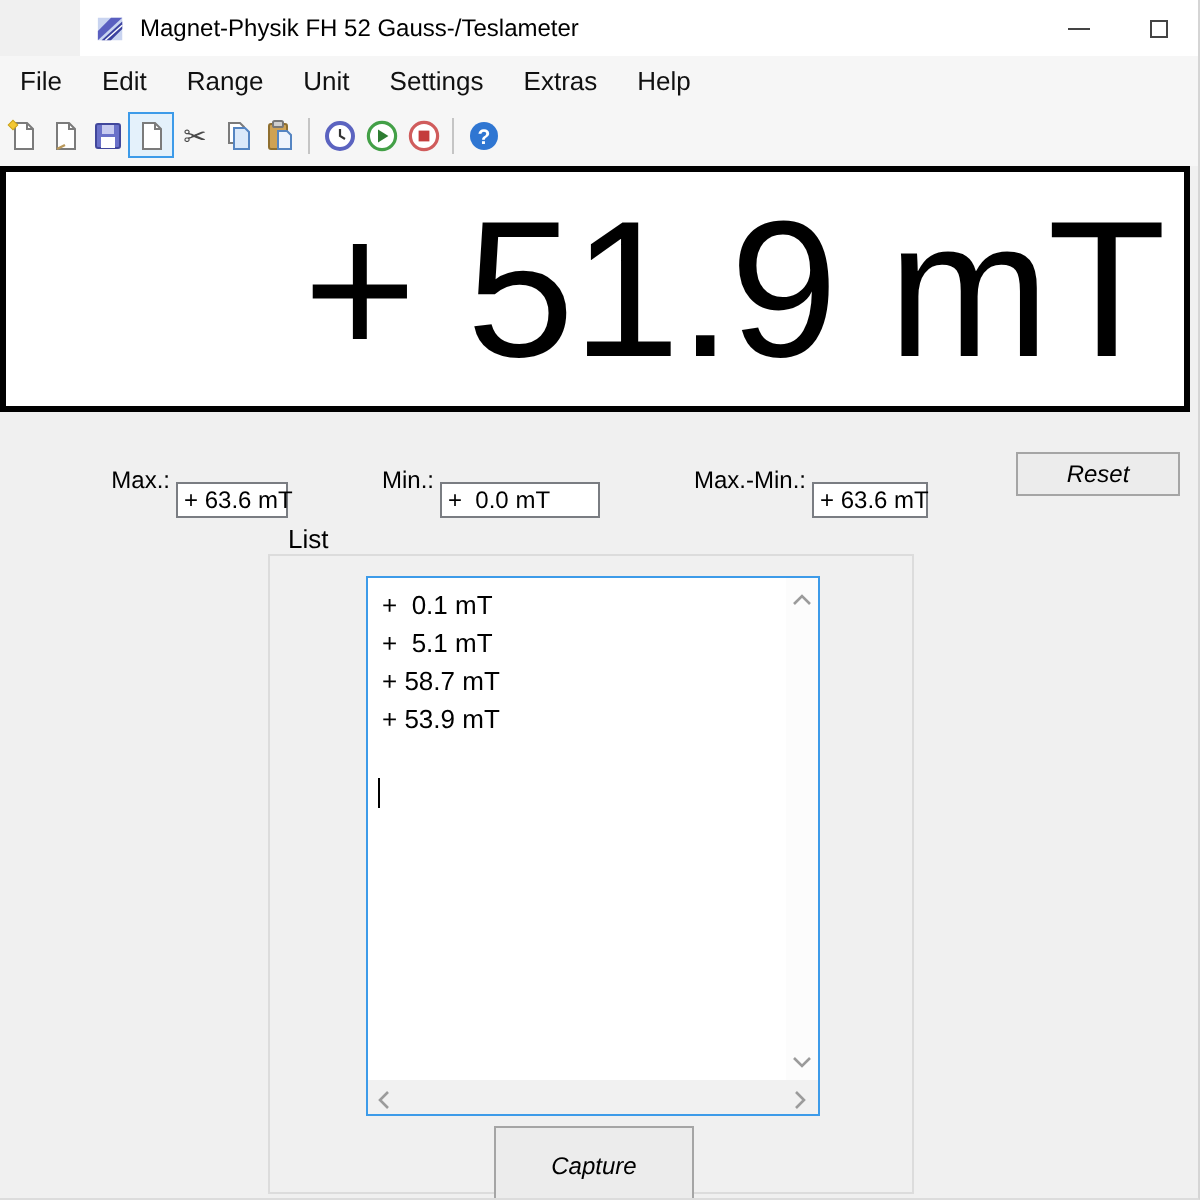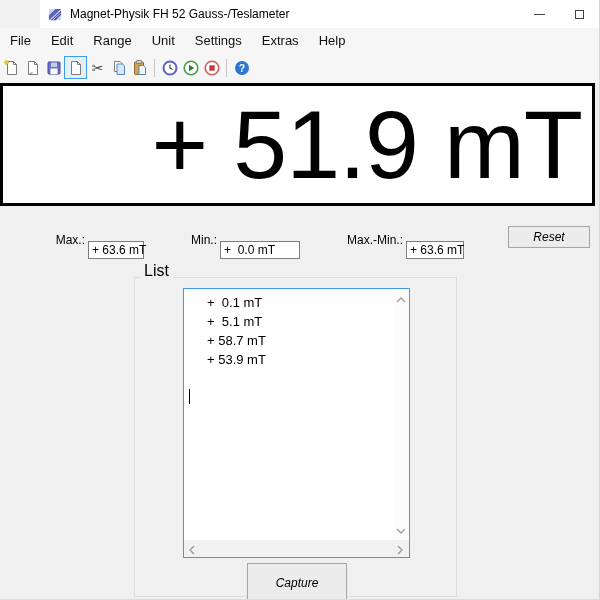--- a/index.html
+++ b/index.html
@@ -38,26 +38,26 @@
   
   .stat-label { position:absolute; font-size:12px; color:#000; text-align:right; white-space:nowrap; }
   .stat-field { position:absolute; top:229px; height:18px; background:#fff;
     border:1px solid #7a7d82; font-size:12px; line-height:16px; padding-left:3px; white-space:pre; color:#000;margin-top:12px; }
   .btn { background:#ececec; border:1px solid #a5a5a5; font-size:12px; color:#000;
     display:flex; align-items:center; justify-content:center;font-style:italic; }
   #reset-btn { position:absolute; left:508px; top:226px; width:82px; height:22px; }
   
   .groupbox { position:absolute; left:134px; top:277px; width:323px; height:320px;
     border:1px solid #dcdcdc; }
-  .gb-label { position:absolute; left:140px; top:262px; font-size:16px; color:#000;
+  .gb-label { position:absolute; left:140px; top:262px; font-size:13px; color:#000;
     background:#f0f0f0; padding:0 4px; }
   .textarea { position:absolute; left:183px; top:288px; width:227px; height:270px;
     background:#fff; border:1px solid #3d9be9; }
   .ta-content { position:absolute; left:0; top:0; right:16px; bottom:17px;
-    padding:4px 0 0 23px; overflow:hidden; }
+    padding:4px 0 0 7px; overflow:hidden; }
   .ta-line { font-size:13px; line-height:19px; white-space:pre; color:#000; }
   .caret { position:absolute; left:5px; top:100px; width:1px; height:15px; background:#000; }
   .vscroll { position:absolute; top:0; right:0; bottom:17px; width:16px; background:#fcfcfc; }
   .vs-up { position:absolute; top:8px; left:3px; }
   .vs-down { position:absolute; bottom:6px; left:3px; }
   .hscroll { position:absolute; left:0; right:0; bottom:0; height:17px; background:#f1f1f1; }
   .hs-left { position:absolute; left:5px; top:5px; }
   .hs-right { position:absolute; right:6px; top:5px; }
   #capture-btn { position:absolute; left:247px; top:563px; width:100px; height:40px; }
 </style>

